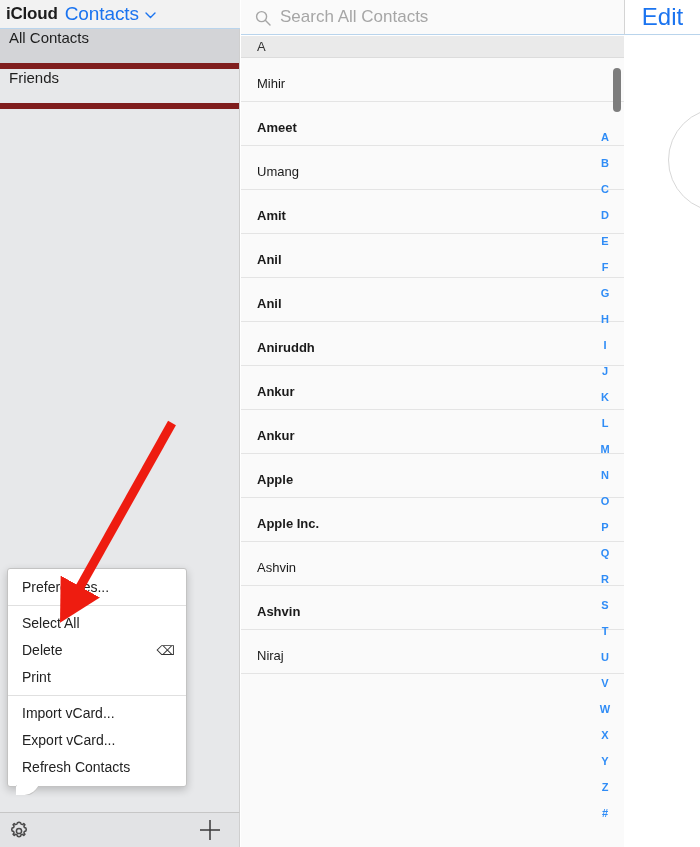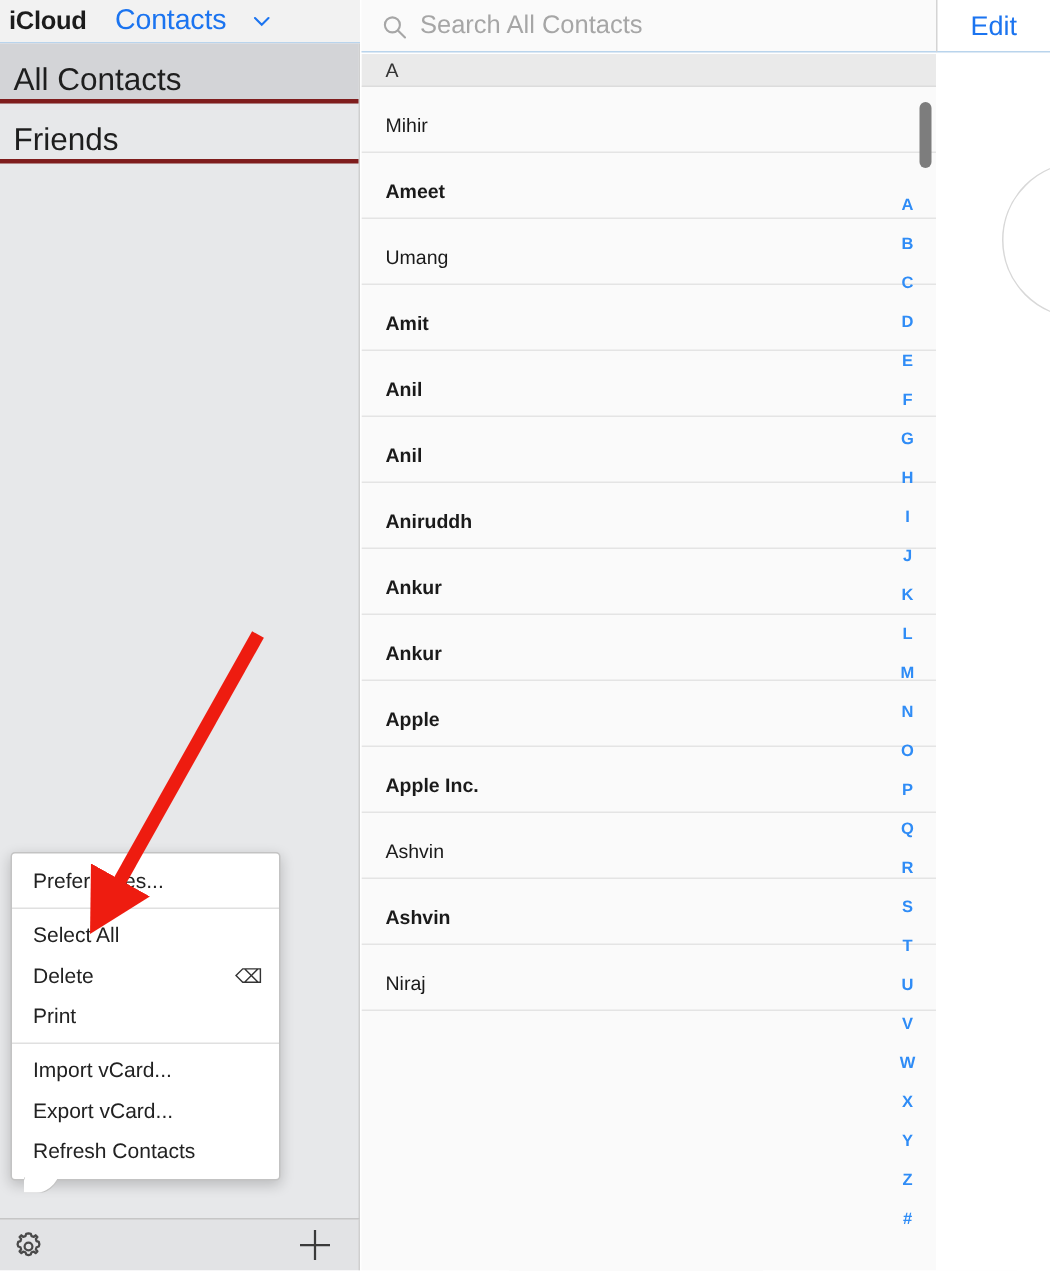--- a/index.html
+++ b/index.html
@@ -23,21 +23,20 @@
   
   .topbar {
     position: absolute;
     left: 0; top: 0;
     width: 240px; height: 29px;
     background: #f2f2f2;
     border-bottom: 1px solid #b9d4ec;
     display: flex;
     align-items: center;
     padding-left: 6px;
-    gap: 12px;
   }
   .brand {
     font-size: 17px;
     font-weight: bold;
     color: #1c1c1c;
     letter-spacing: -0.2px;
   }
   .app-name {
     font-size: 19px;
     color: #1b74f0;
@@ -58,25 +57,25 @@
     position: absolute;
     left: 0; top: 29px;
     width: 240px;
     height: 783px;
     background: #e7e8ea;
     border-right: 1px solid #cfcfcf;
   }
   .group-row {
     height: 40px;
     display: flex;
-    align-items: flex-end;
+    align-items: flex-start;
     padding-left: 9px;
-    font-size: 21px;
+    font-size: 15px;
     color: #1e1e1e;
-    border-bottom: 3px solid #7f1d1d;
+    border-bottom: 6px solid #7f1d1d;
   }
   .group-row.selected {
     background: #d3d4d7;
   }
 
   
   .bottombar {
     position: absolute;
     left: 0; bottom: 0;
     width: 240px; height: 35px;
@@ -198,21 +197,21 @@
     left: 624px; top: 0;
     width: 76px; height: 35px;
     background: #ffffff;
     border-bottom: 1px solid #b9d4ec;
     border-left: 1px solid #d4d4d4;
     display: flex;
     align-items: center;
     justify-content: center;
   }
   .edit-link {
-    font-size: 18px;
+    font-size: 24px;
     color: #1b74f0;
   }
 
   
   .listpane {
     position: absolute;
     left: 241px; top: 36px;
     width: 383px;
     height: 811px;
     background: #fafafa;

